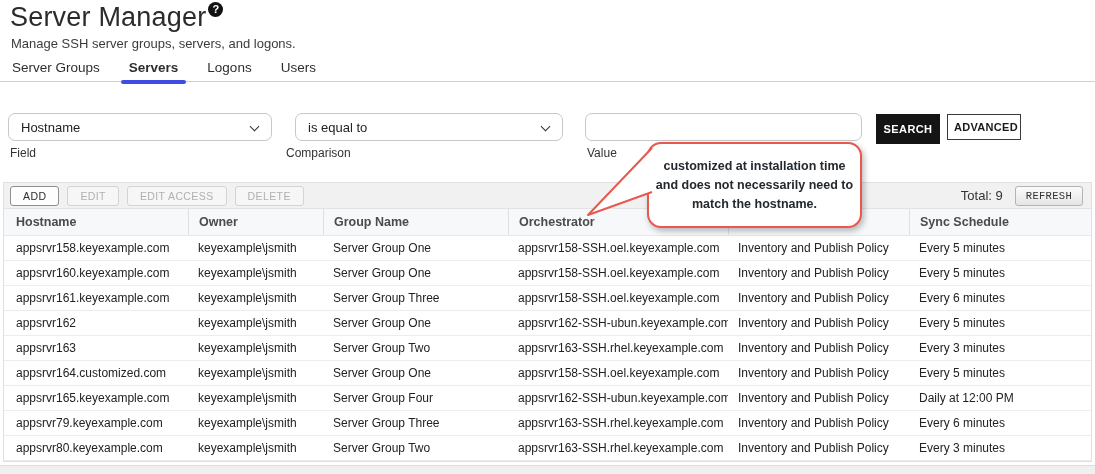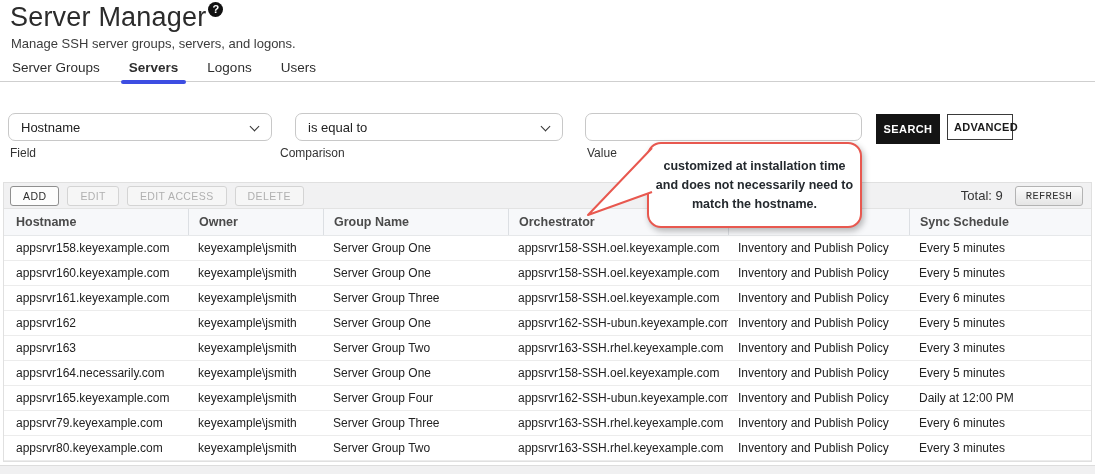--- a/index.html
+++ b/index.html
@@ -21,41 +21,41 @@
   
   .tabs { position:absolute; left:0; top:60px; width:100%; height:22px; padding-left:11px;
           display:flex; gap:27px; border-bottom:1px solid #cfcfcf; }
   .tab { font-size:13.5px; color:#2e2e2e; position:relative; padding:0 1px; cursor:pointer; white-space:nowrap; }
   .tab.active { font-weight:bold; }
   .tab.active::after { content:""; position:absolute; left:-7px; right:-7px; bottom:-3px; height:4px;
                        background:var(--accent,#3d4de2); border-radius:2px; }
 
   
   .flabel { position:absolute; top:98px; font-size:12px; color:#333;margin-top:48px; }
-  .lbl-field { left:10px; } .lbl-comparison { left:280px; } .lbl-value { left:587px; }
+  .lbl-field { left:10px; } .lbl-comparison { left:286px; } .lbl-value { left:587px; }
   .selectbox {
     position:absolute; top:113px; height:28px; background:#fff; border:1px solid #c8c8c8;
     border-radius:7px; font-size:13px; color:#222; display:flex; align-items:center;
     padding:0 26px 0 12px; cursor:pointer;
   }
   .sel-field { left:8px; width:264px; } .sel-comparison { left:295px; width:268px; }
   .caret { position:absolute; right:13px; top:9px; width:7px; height:7px;
            border-right:1.6px solid #333; border-bottom:1.6px solid #333; transform:rotate(45deg); }
   .value-input {
     position:absolute; left:585px; top:113px; width:277px; height:28px; background:#fff;
     border:1px solid #c8c8c8; border-radius:7px; font-size:13px; padding:0 12px;
     font-family:"Liberation Sans", sans-serif;
   }
   .btn-search {
     position:absolute; left:876px; top:114px; width:64px; height:30px;
     background:var(--search-bg,#141414); color:#fff; border:none; font-size:11px; font-weight:bold;
     letter-spacing:0.4px; cursor:pointer; font-family:"Liberation Sans", sans-serif;
   }
   .btn-advanced {
-    position:absolute; left:947px; top:114px; width:66px; height:26px; background:#fff;
+    position:absolute; left:947px; top:114px; width:74px; height:26px; background:#fff;
     color:#1a1a1a; border:1.5px solid #3a3a3a; font-size:11px; font-weight:600;
     letter-spacing:0.3px; cursor:pointer; font-family:"Liberation Sans", sans-serif;
   }
 
   
   .callout {
     position:absolute; left:647px; top:142px; width:215px; height:86px; z-index:5;
     background:#fff; border:2px solid var(--callout,#e8584f); border-radius:14px;
     box-shadow:2px 3px 6px rgba(0,0,0,0.28);
     display:flex; flex-direction:column; justify-content:center; text-align:center;
@@ -177,21 +177,21 @@
       </div>
       <div class="trow">
         <div class="tcell">appsrvr163</div>
         <div class="tcell">keyexample\jsmith</div>
         <div class="tcell">Server Group Two</div>
         <div class="tcell">appsrvr163-SSH.rhel.keyexample.com</div>
         <div class="tcell">Inventory and Publish Policy</div>
         <div class="tcell">Every 3 minutes</div>
       </div>
       <div class="trow">
-        <div class="tcell">appsrvr164.necessarily.com</div>
+        <div class="tcell">appsrvr164.customized.com</div>
         <div class="tcell">keyexample\jsmith</div>
         <div class="tcell">Server Group One</div>
         <div class="tcell">appsrvr158-SSH.oel.keyexample.com</div>
         <div class="tcell">Inventory and Publish Policy</div>
         <div class="tcell">Every 5 minutes</div>
       </div>
       <div class="trow">
         <div class="tcell">appsrvr165.keyexample.com</div>
         <div class="tcell">keyexample\jsmith</div>
         <div class="tcell">Server Group Four</div>

